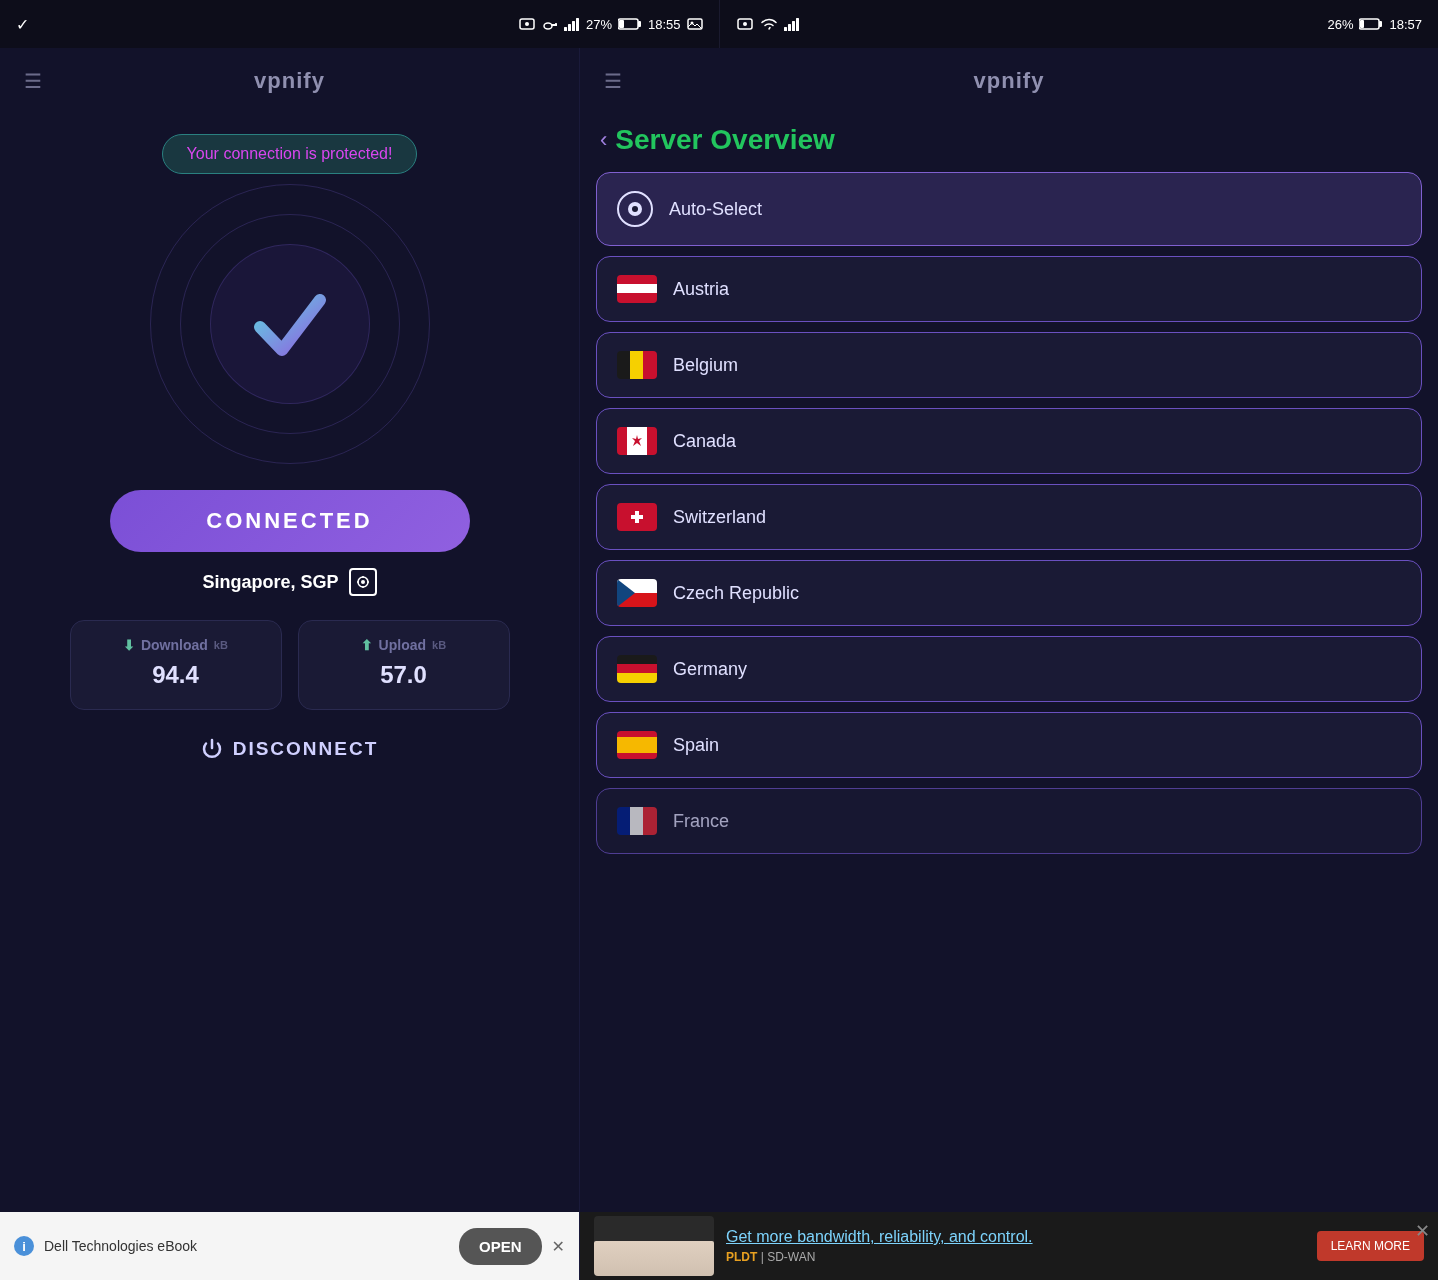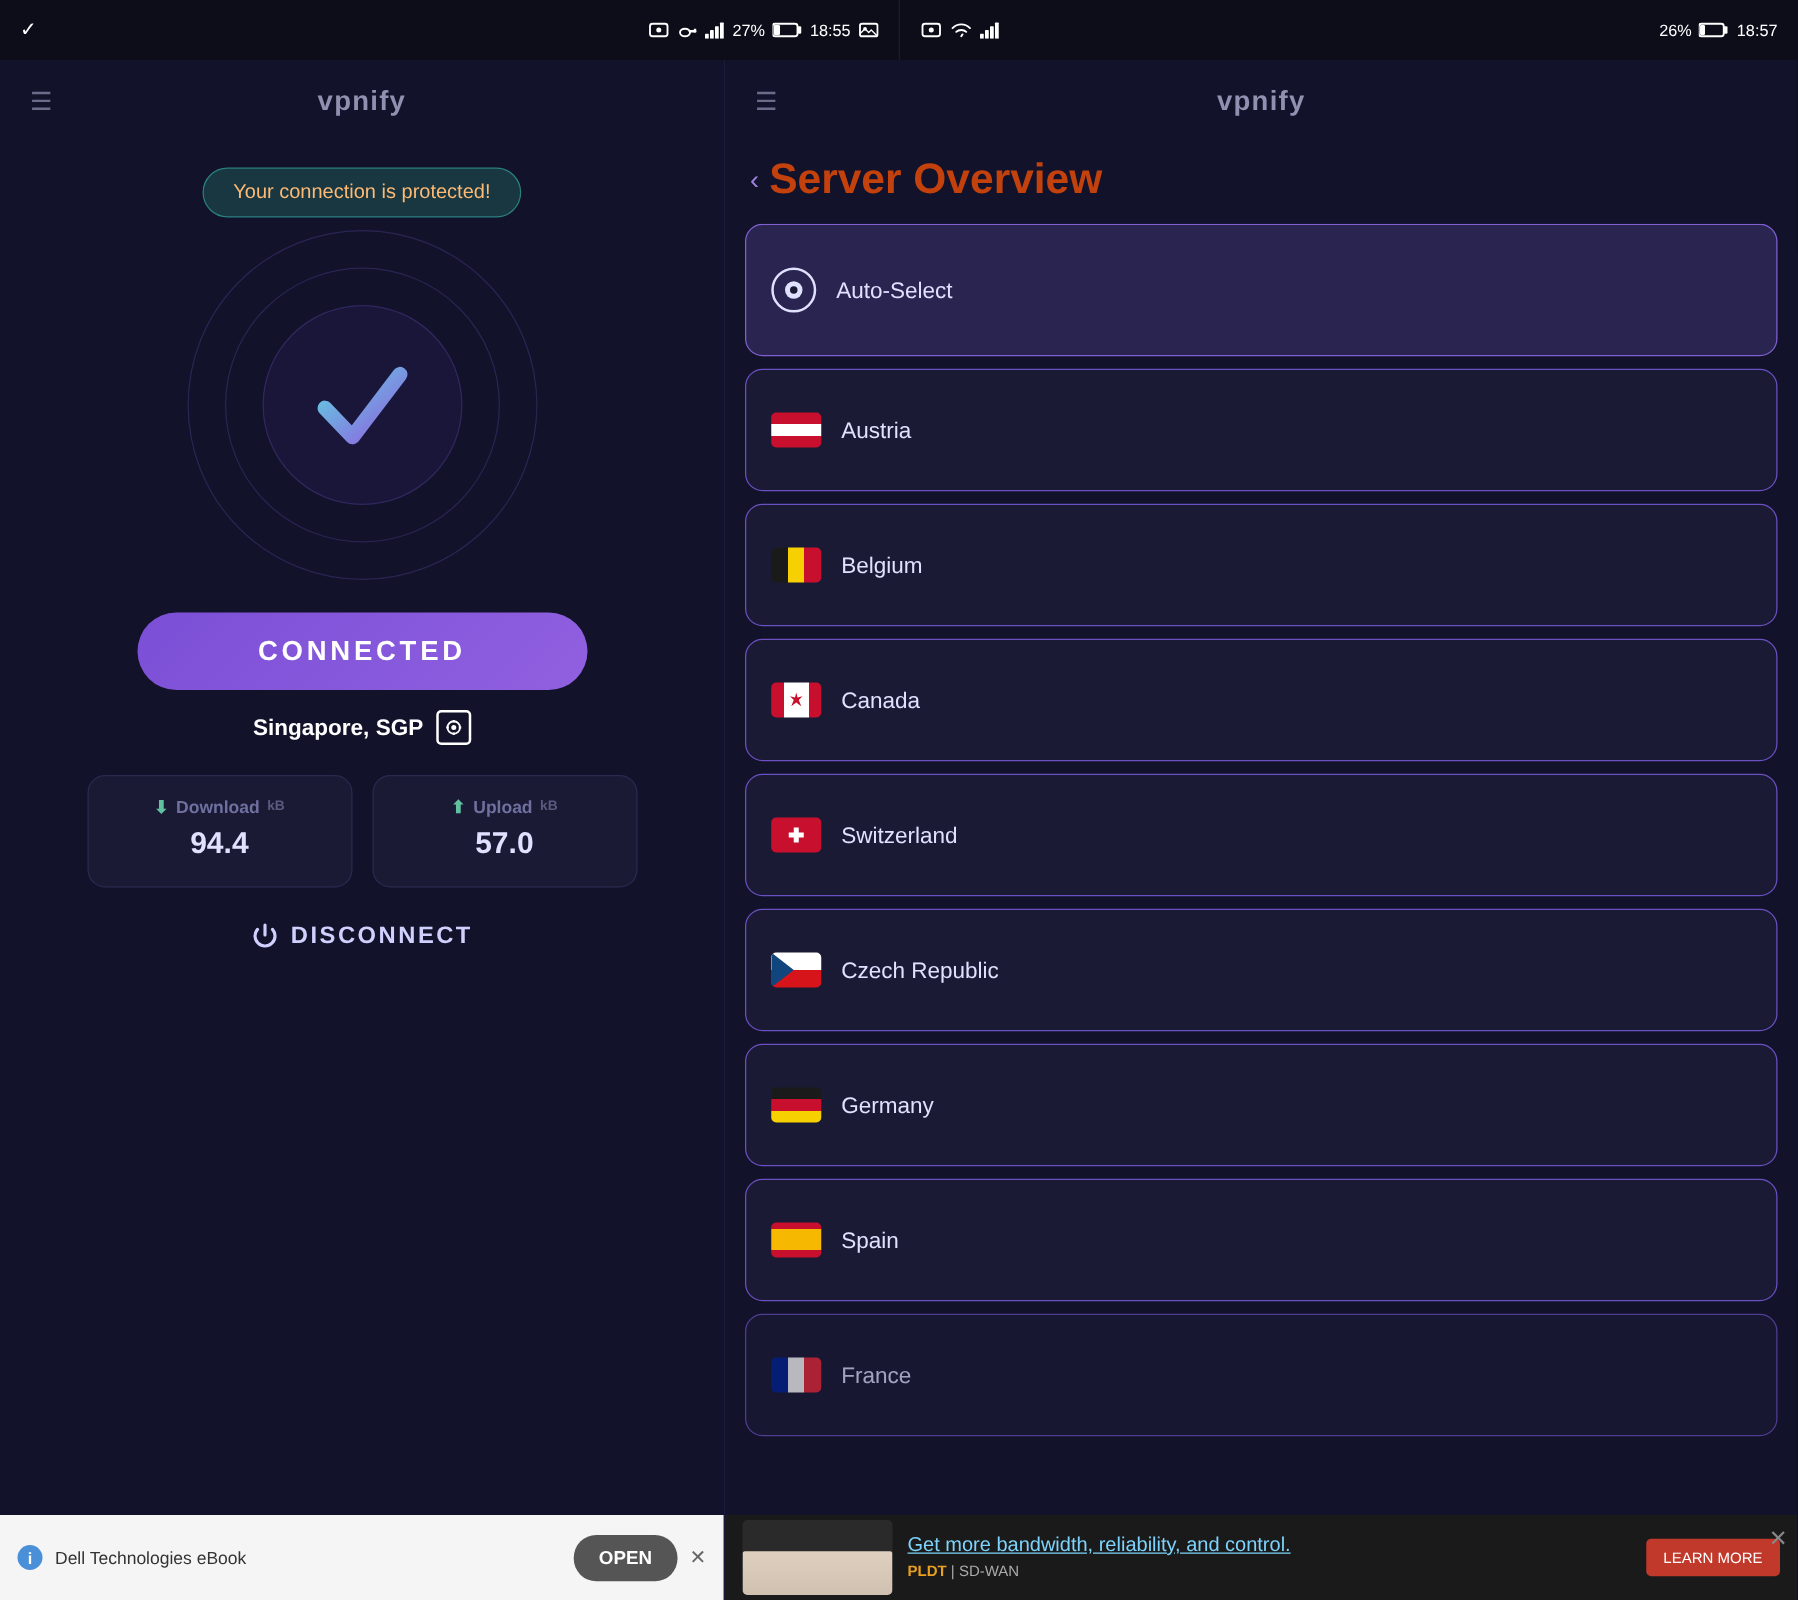--- a/index.html
+++ b/index.html
@@ -88,21 +88,21 @@
       position: relative;
       width: 340px;
       height: 340px;
     }
 
     .protection-badge {
       background: rgba(30, 80, 80, 0.6);
       border: 1px solid #2a8080;
       border-radius: 30px;
       padding: 10px 24px;
-      color: #fdba74;
+      color: #d946ef;
       font-size: 16px;
       font-weight: 500;
       position: absolute;
       top: 0;
       z-index: 10;
       white-space: nowrap;
     }
 
     .circles-container {
       position: absolute;
@@ -301,43 +301,43 @@
       align-items: center;
       padding: 10px 20px 16px;
       gap: 8px;
     }
     .back-arrow {
       color: #a080e0;
       font-size: 22px;
       cursor: pointer;
     }
     .server-overview-title {
-      color: #c2410c;
-      font-size: 34px;
+      color: #22c55e;
+      font-size: 28px;
       font-weight: 600;
     }
 
     
     .server-list {
       flex: 1;
       overflow-y: auto;
       padding: 0 16px 10px;
       display: flex;
       flex-direction: column;
       gap: 10px;
     }
     .server-list::-webkit-scrollbar { width: 6px; }
     .server-list::-webkit-scrollbar-track { background: transparent; }
     .server-list::-webkit-scrollbar-thumb { background: #3a3a6a; border-radius: 3px; }
 
     .server-item {
       display: flex;
       align-items: center;
       gap: 16px;
-      padding: 34px 20px;
+      padding: 18px 20px;
       background: #1a1a35;
       border: 1.5px solid #6a50c0;
       border-radius: 14px;
       cursor: pointer;
       transition: background 0.2s;
     }
     .server-item.selected {
       background: #2a2450;
       border-color: #8060d0;
     }

